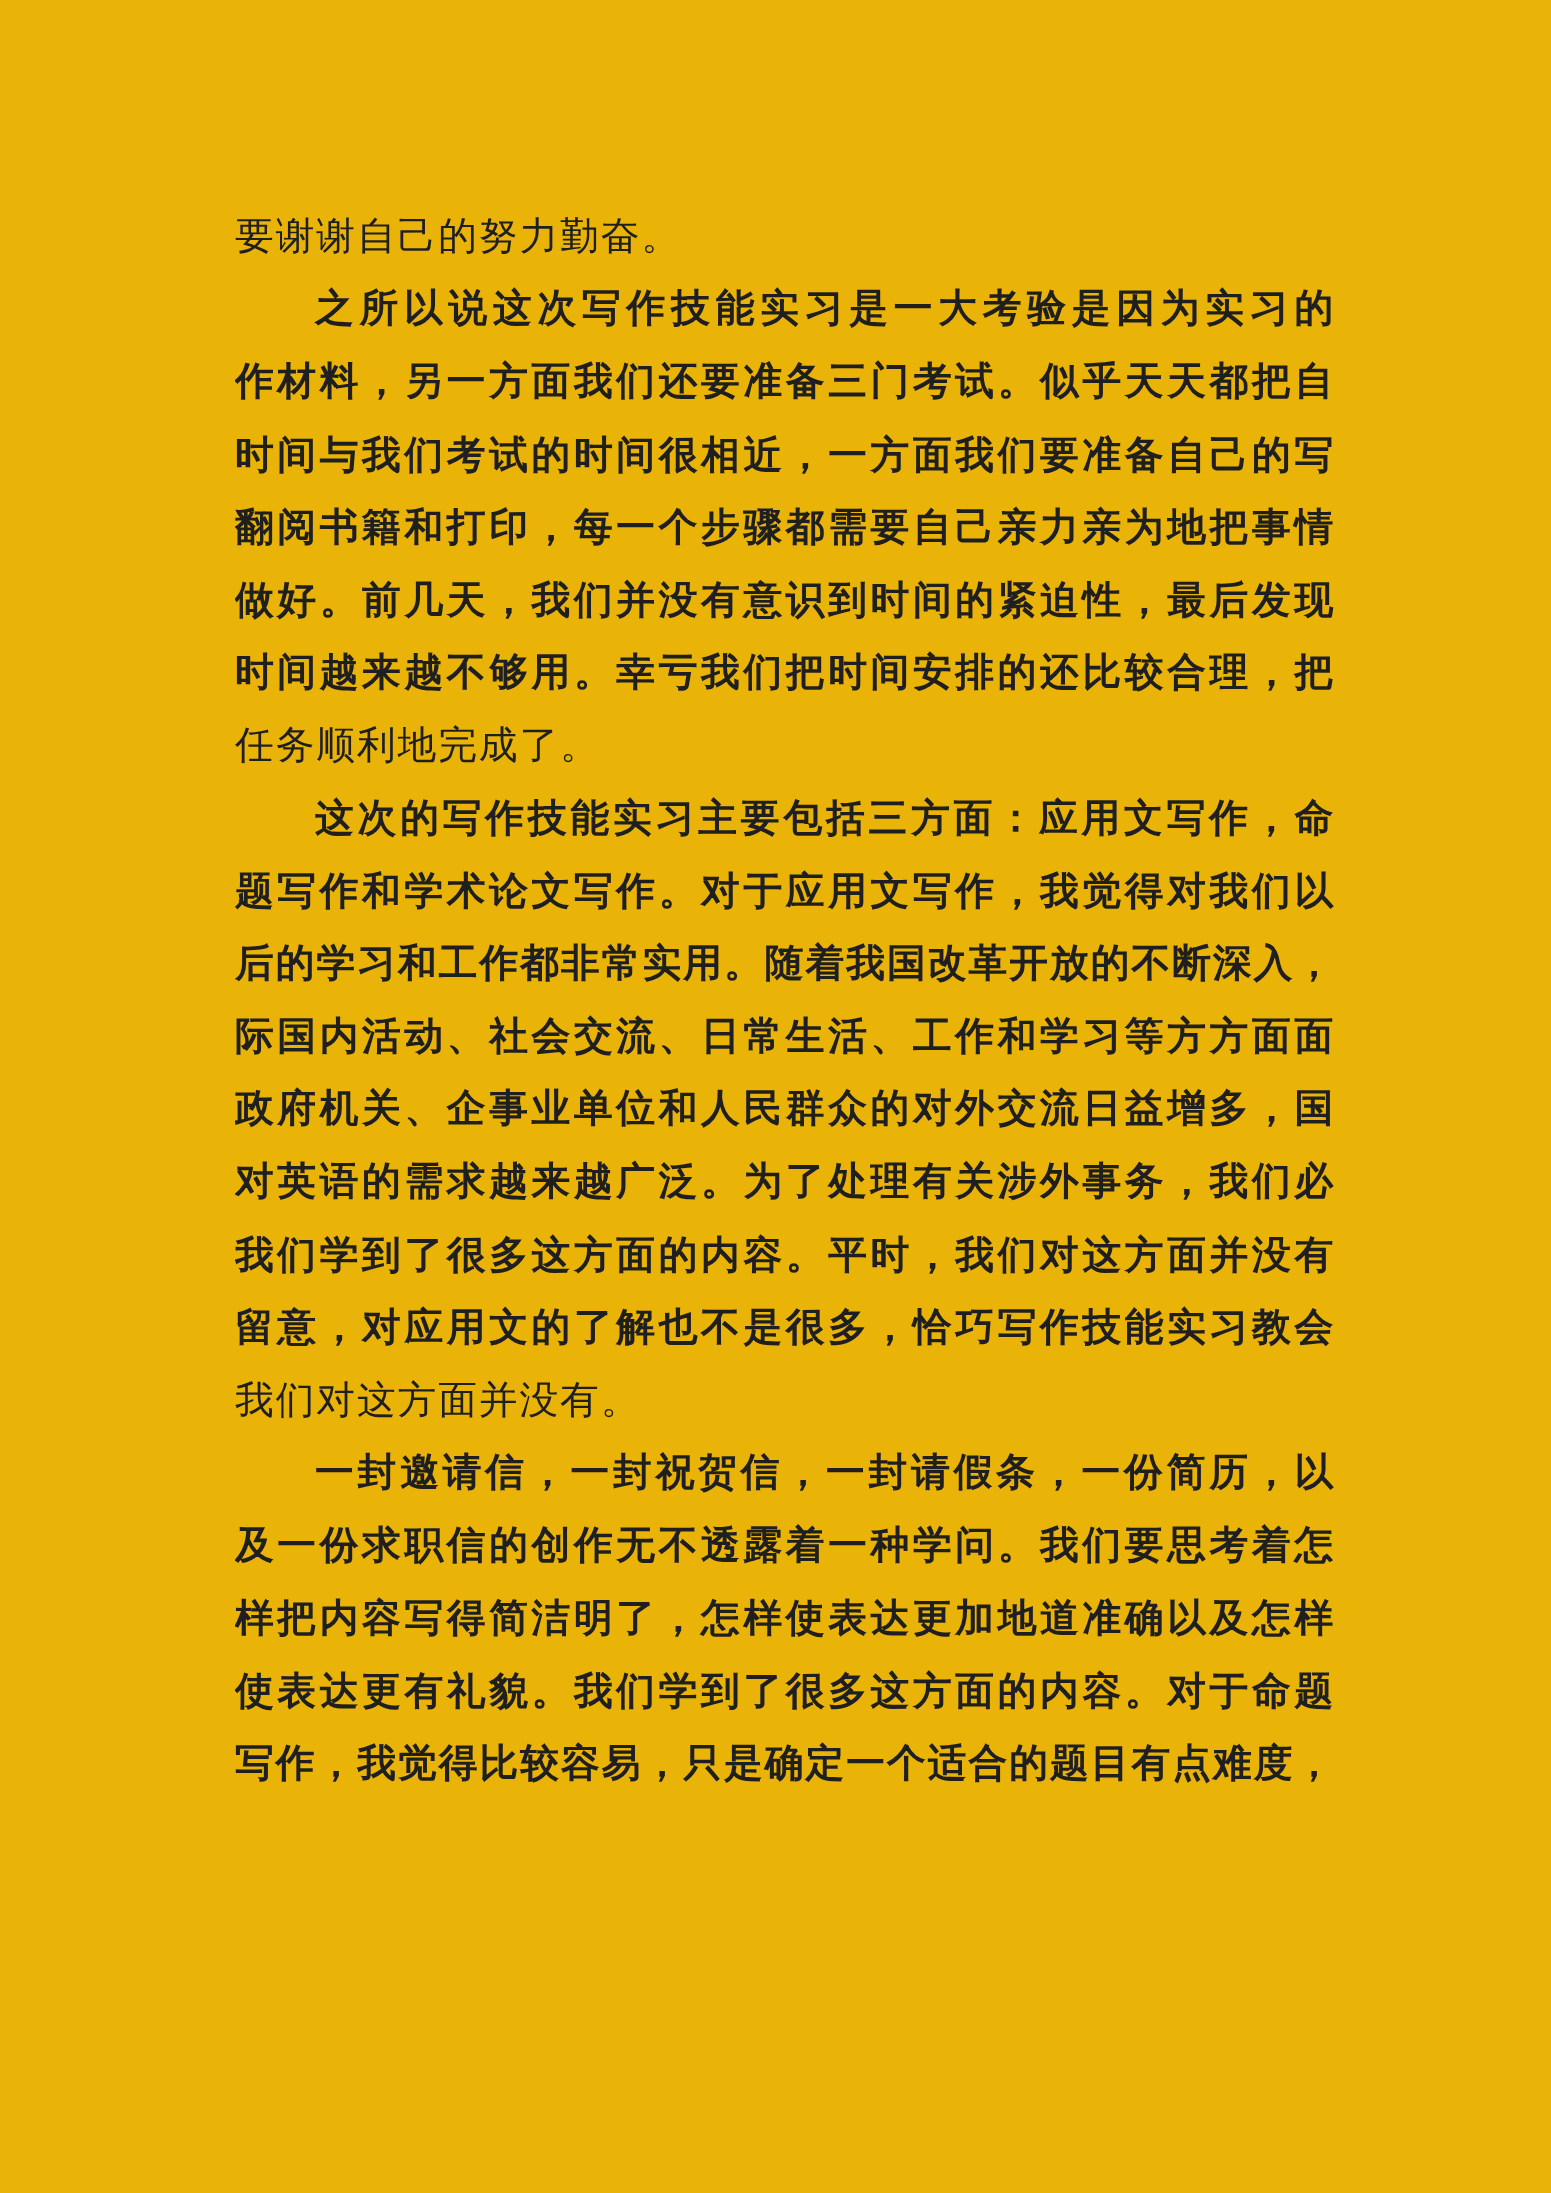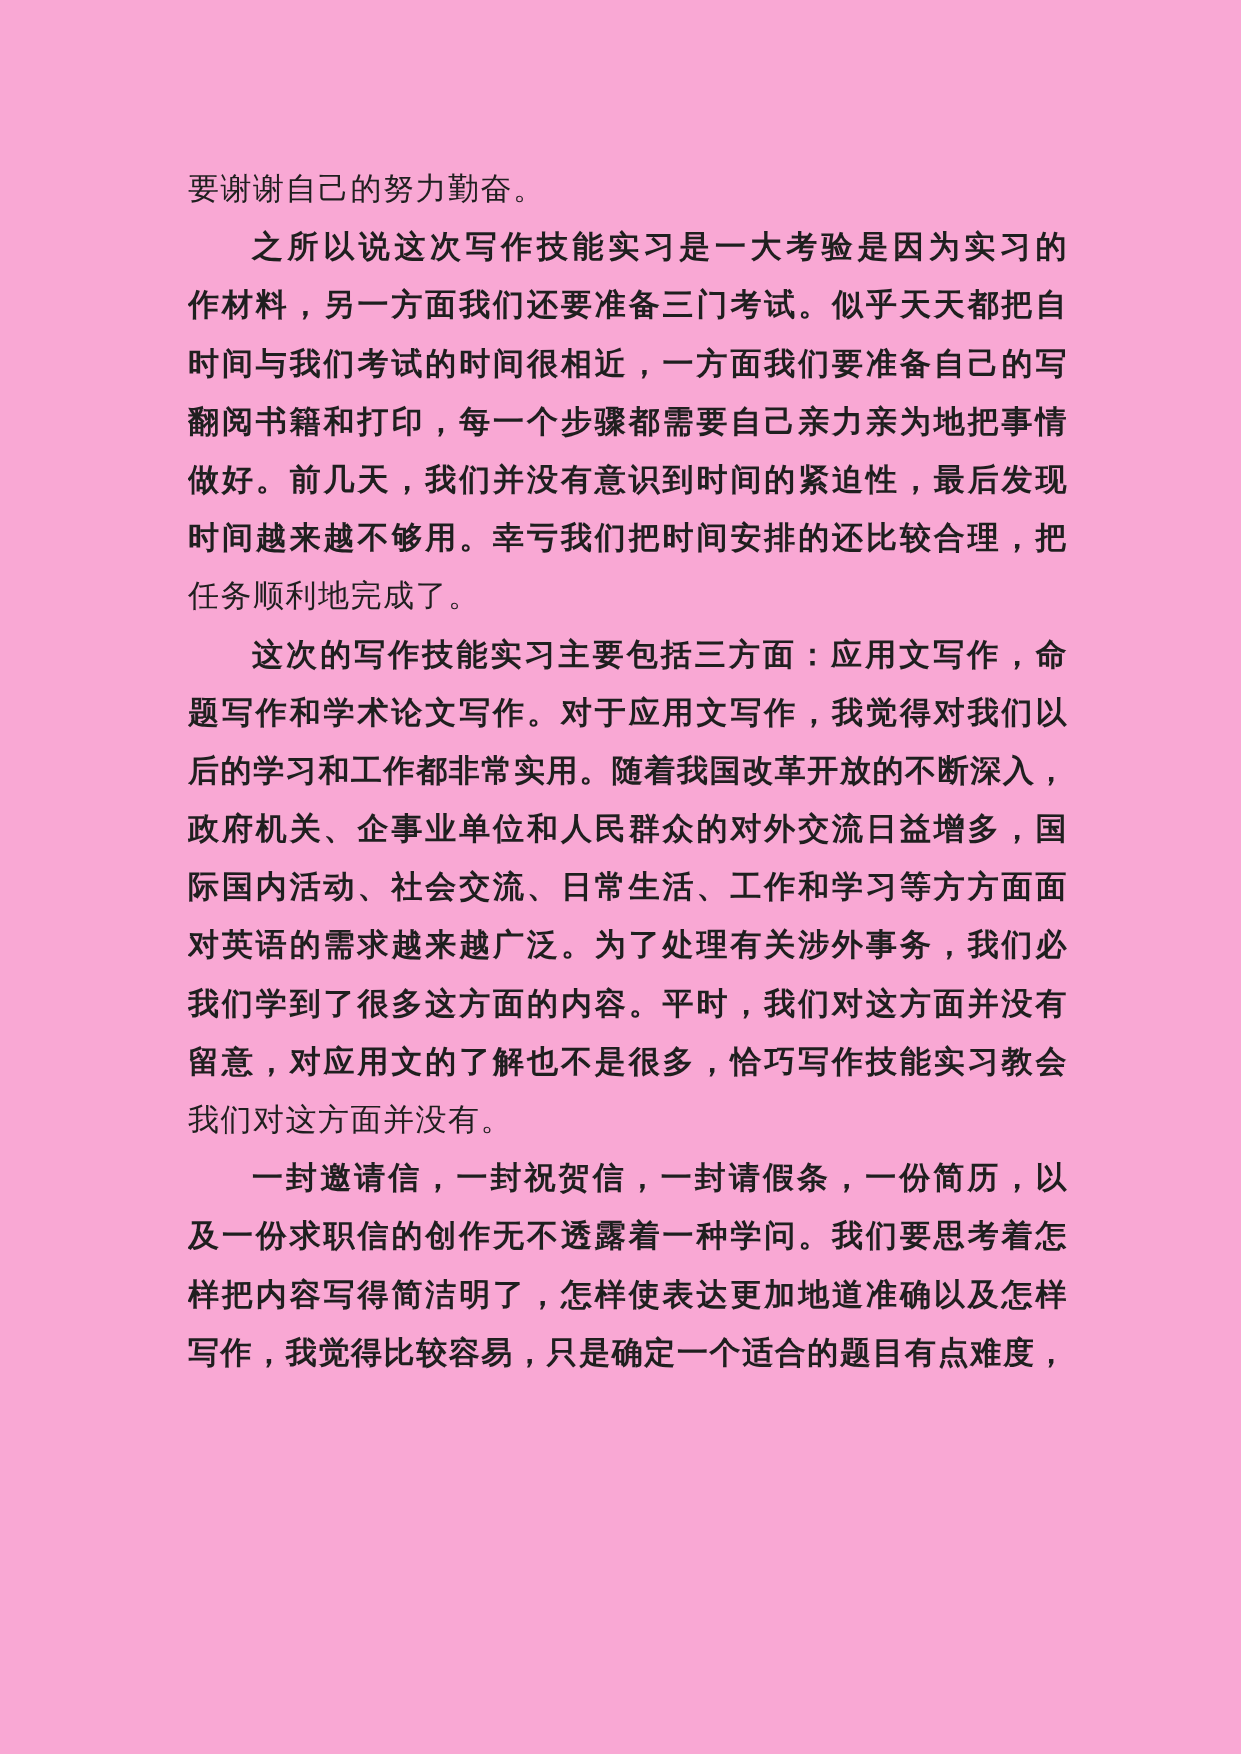--- a/index.html
+++ b/index.html
@@ -44,37 +44,38 @@
     height: 0;
   }
   
   .line.indent {
     text-indent: 64px;
   }
 </style>
 </head>
 <body>
 
-<div class="page" style="background: #f9a8d4; color: rgb(31, 31, 31);">
+<div class="page" style="background: #eab308; color: rgb(31, 31, 31);">
   <div class="doc-body">
       <div class="line">要谢谢自己的努力勤奋。</div>
       <div class="line just indent">之所以说这次写作技能实习是一大考验是因为实习的</div>
       <div class="line just">作材料，另一方面我们还要准备三门考试。似乎天天都把自</div>
       <div class="line just">时间与我们考试的时间很相近，一方面我们要准备自己的写</div>
       <div class="line just">翻阅书籍和打印，每一个步骤都需要自己亲力亲为地把事情</div>
       <div class="line just">做好。前几天，我们并没有意识到时间的紧迫性，最后发现</div>
       <div class="line just">时间越来越不够用。幸亏我们把时间安排的还比较合理，把</div>
       <div class="line">任务顺利地完成了。</div>
       <div class="line just indent">这次的写作技能实习主要包括三方面：应用文写作，命</div>
       <div class="line just">题写作和学术论文写作。对于应用文写作，我觉得对我们以</div>
       <div class="line just">后的学习和工作都非常实用。随着我国改革开放的不断深入，</div>
+      <div class="line just">际国内活动、社会交流、日常生活、工作和学习等方方面面</div>
       <div class="line just">政府机关、企事业单位和人民群众的对外交流日益增多，国</div>
-      <div class="line just">际国内活动、社会交流、日常生活、工作和学习等方方面面</div>
       <div class="line just">对英语的需求越来越广泛。为了处理有关涉外事务，我们必</div>
       <div class="line just">我们学到了很多这方面的内容。平时，我们对这方面并没有</div>
       <div class="line just">留意，对应用文的了解也不是很多，恰巧写作技能实习教会</div>
       <div class="line">我们对这方面并没有。</div>
       <div class="line just indent">一封邀请信，一封祝贺信，一封请假条，一份简历，以</div>
       <div class="line just">及一份求职信的创作无不透露着一种学问。我们要思考着怎</div>
       <div class="line just">样把内容写得简洁明了，怎样使表达更加地道准确以及怎样</div>
+      <div class="line just">使表达更有礼貌。我们学到了很多这方面的内容。对于命题</div>
       <div class="line just">写作，我觉得比较容易，只是确定一个适合的题目有点难度，</div>
     </div>
 </div>
 
 </body></html>

